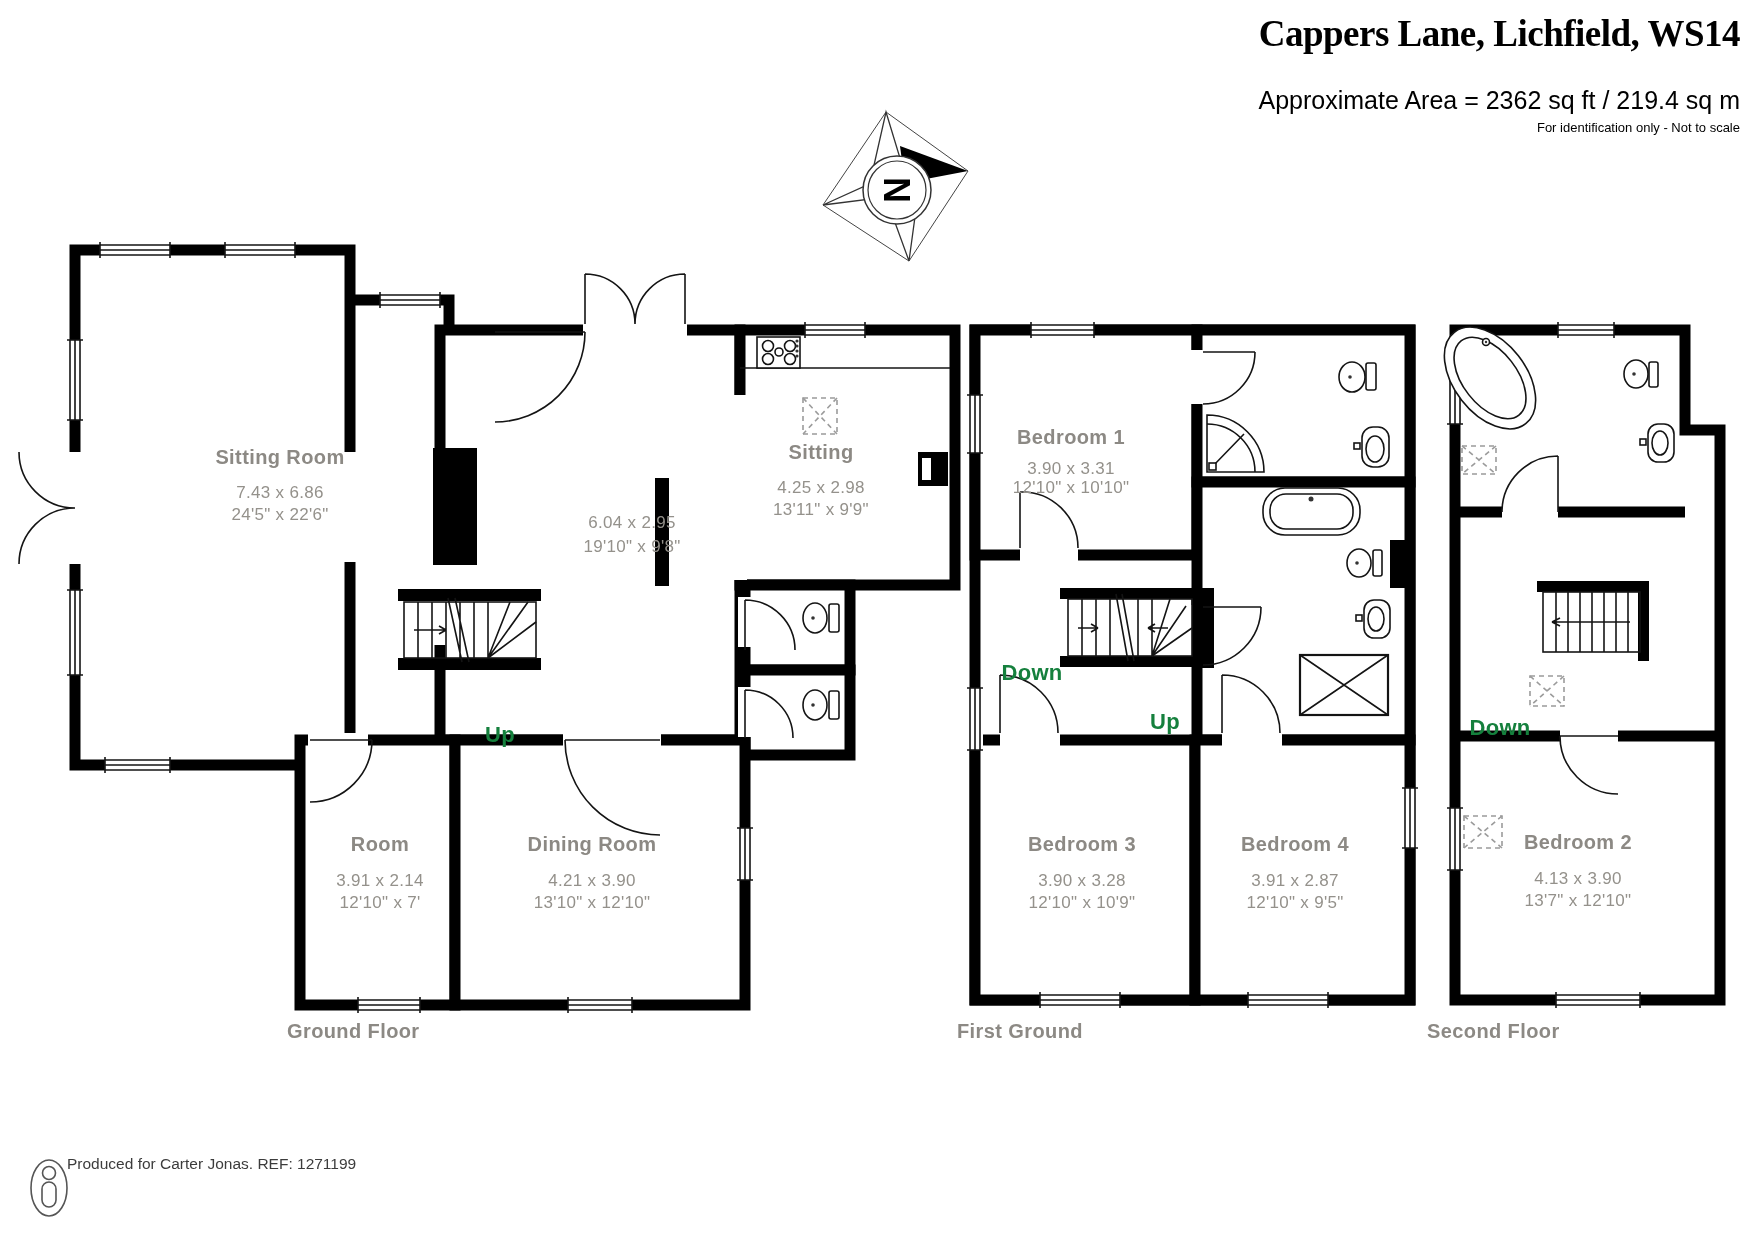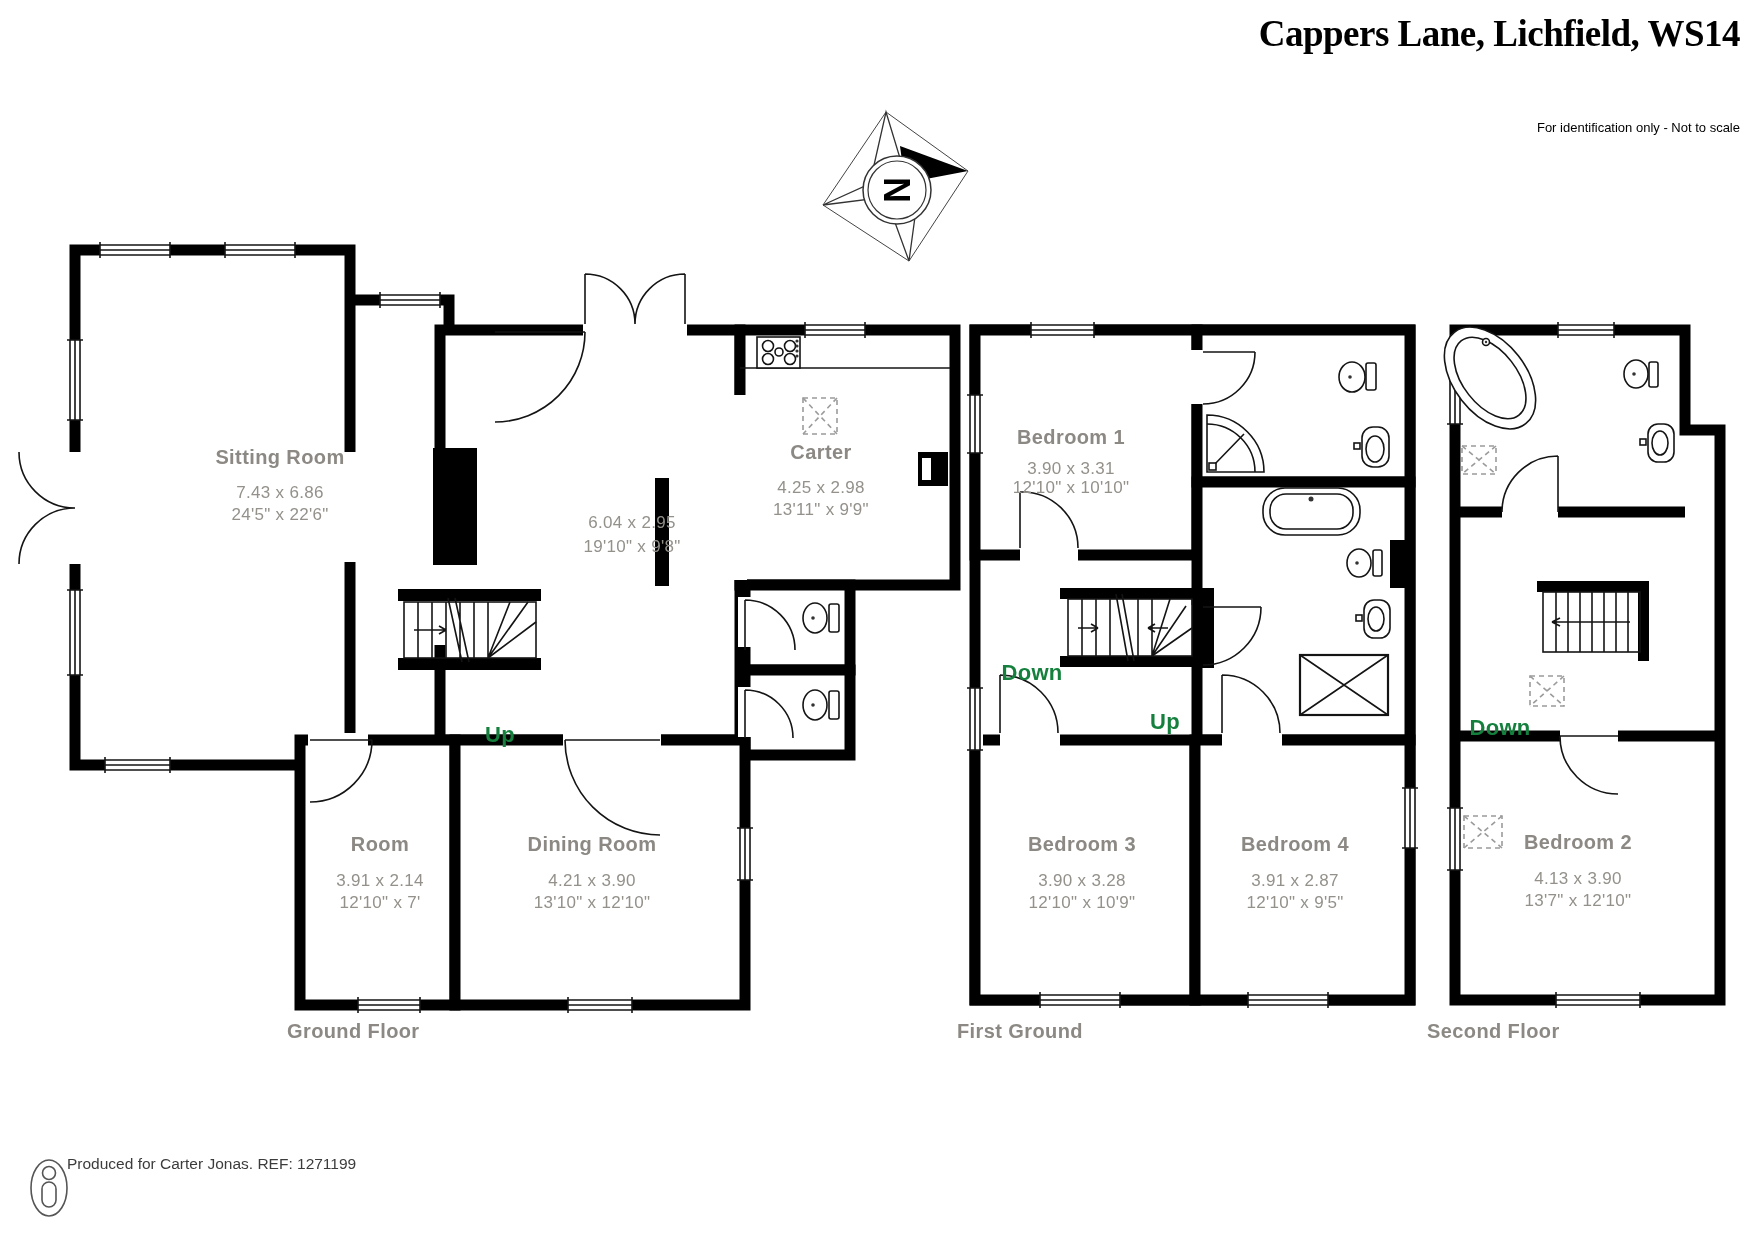--- a/index.html
+++ b/index.html
@@ -253,30 +253,31 @@
     </g>
 
     <g>
       <ellipse cx="49" cy="1188" rx="18" ry="28" style="fill:none;stroke:#555;stroke-width:1.6"></ellipse>
       <circle cx="49" cy="1173" r="6.5" style="fill:none;stroke:#555;stroke-width:1.6"></circle>
       <rect x="42" y="1182" width="14" height="25" rx="7" style="fill:none;stroke:#555;stroke-width:1.6"></rect>
     </g>
   </svg>
 
   <div class="hdr hdr-title">Cappers Lane, Lichfield, WS14</div>
+  <div class="hdr hdr-area">Approximate Area = 2362 sq ft / 219.4 sq m</div>
   <div class="hdr hdr-note">For identification only - Not to scale</div>
 
   <div class="lbl room-name" style="left:280px;top:446px">Sitting Room</div>
   <div class="lbl room-dim" style="left:280px;top:471px">7.43 x 6.86</div>
   <div class="lbl room-dim" style="left:280px;top:493px">24'5" x 22'6"</div>
 
   <div class="lbl room-dim" style="left:632px;top:501px">6.04 x 2.95</div>
   <div class="lbl room-dim" style="left:632px;top:525px">19'10" x 9'8"</div>
 
-  <div class="lbl room-name" style="left:821px;top:441px">Carter</div>
+  <div class="lbl room-name" style="left:821px;top:441px">Sitting</div>
   <div class="lbl room-dim" style="left:821px;top:466px">4.25 x 2.98</div>
   <div class="lbl room-dim" style="left:821px;top:488px">13'11" x 9'9"</div>
 
   <div class="lbl room-name" style="left:380px;top:833px">Room</div>
   <div class="lbl room-dim" style="left:380px;top:859px">3.91 x 2.14</div>
   <div class="lbl room-dim" style="left:380px;top:881px">12'10" x 7'</div>
 
   <div class="lbl room-name" style="left:592px;top:833px">Dining Room</div>
   <div class="lbl room-dim" style="left:592px;top:859px">4.21 x 3.90</div>
   <div class="lbl room-dim" style="left:592px;top:881px">13'10" x 12'10"</div>

